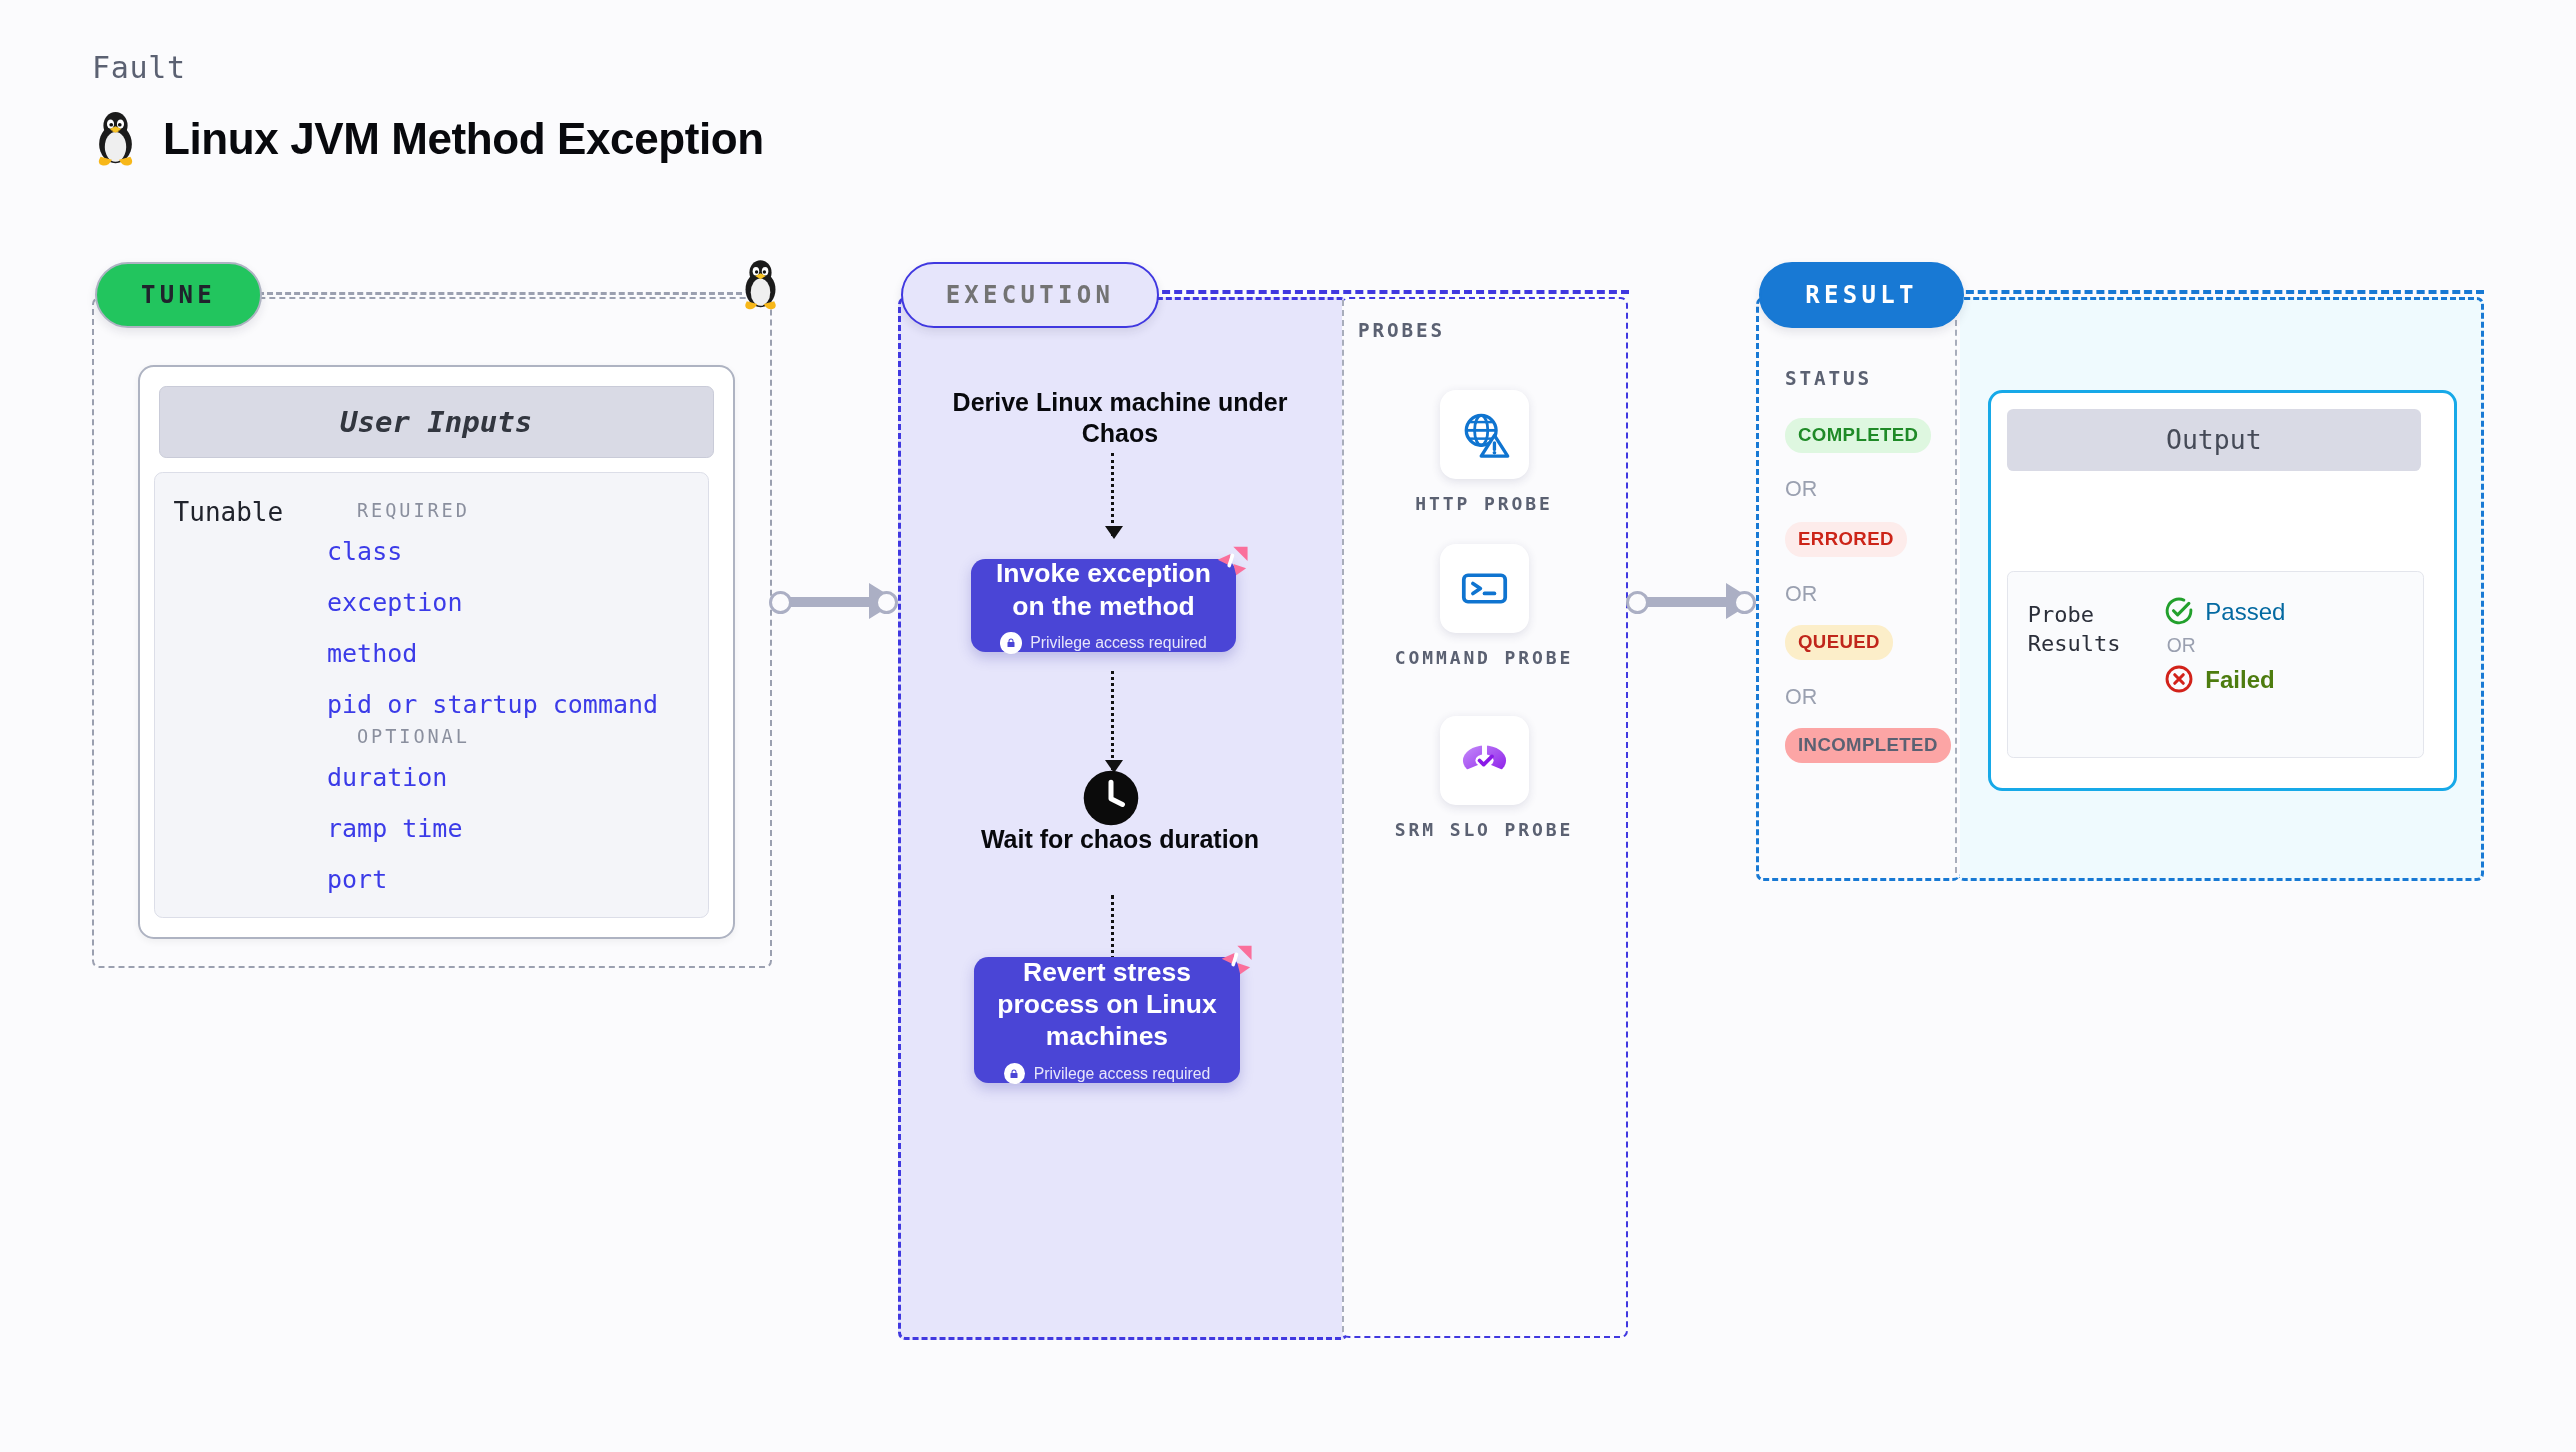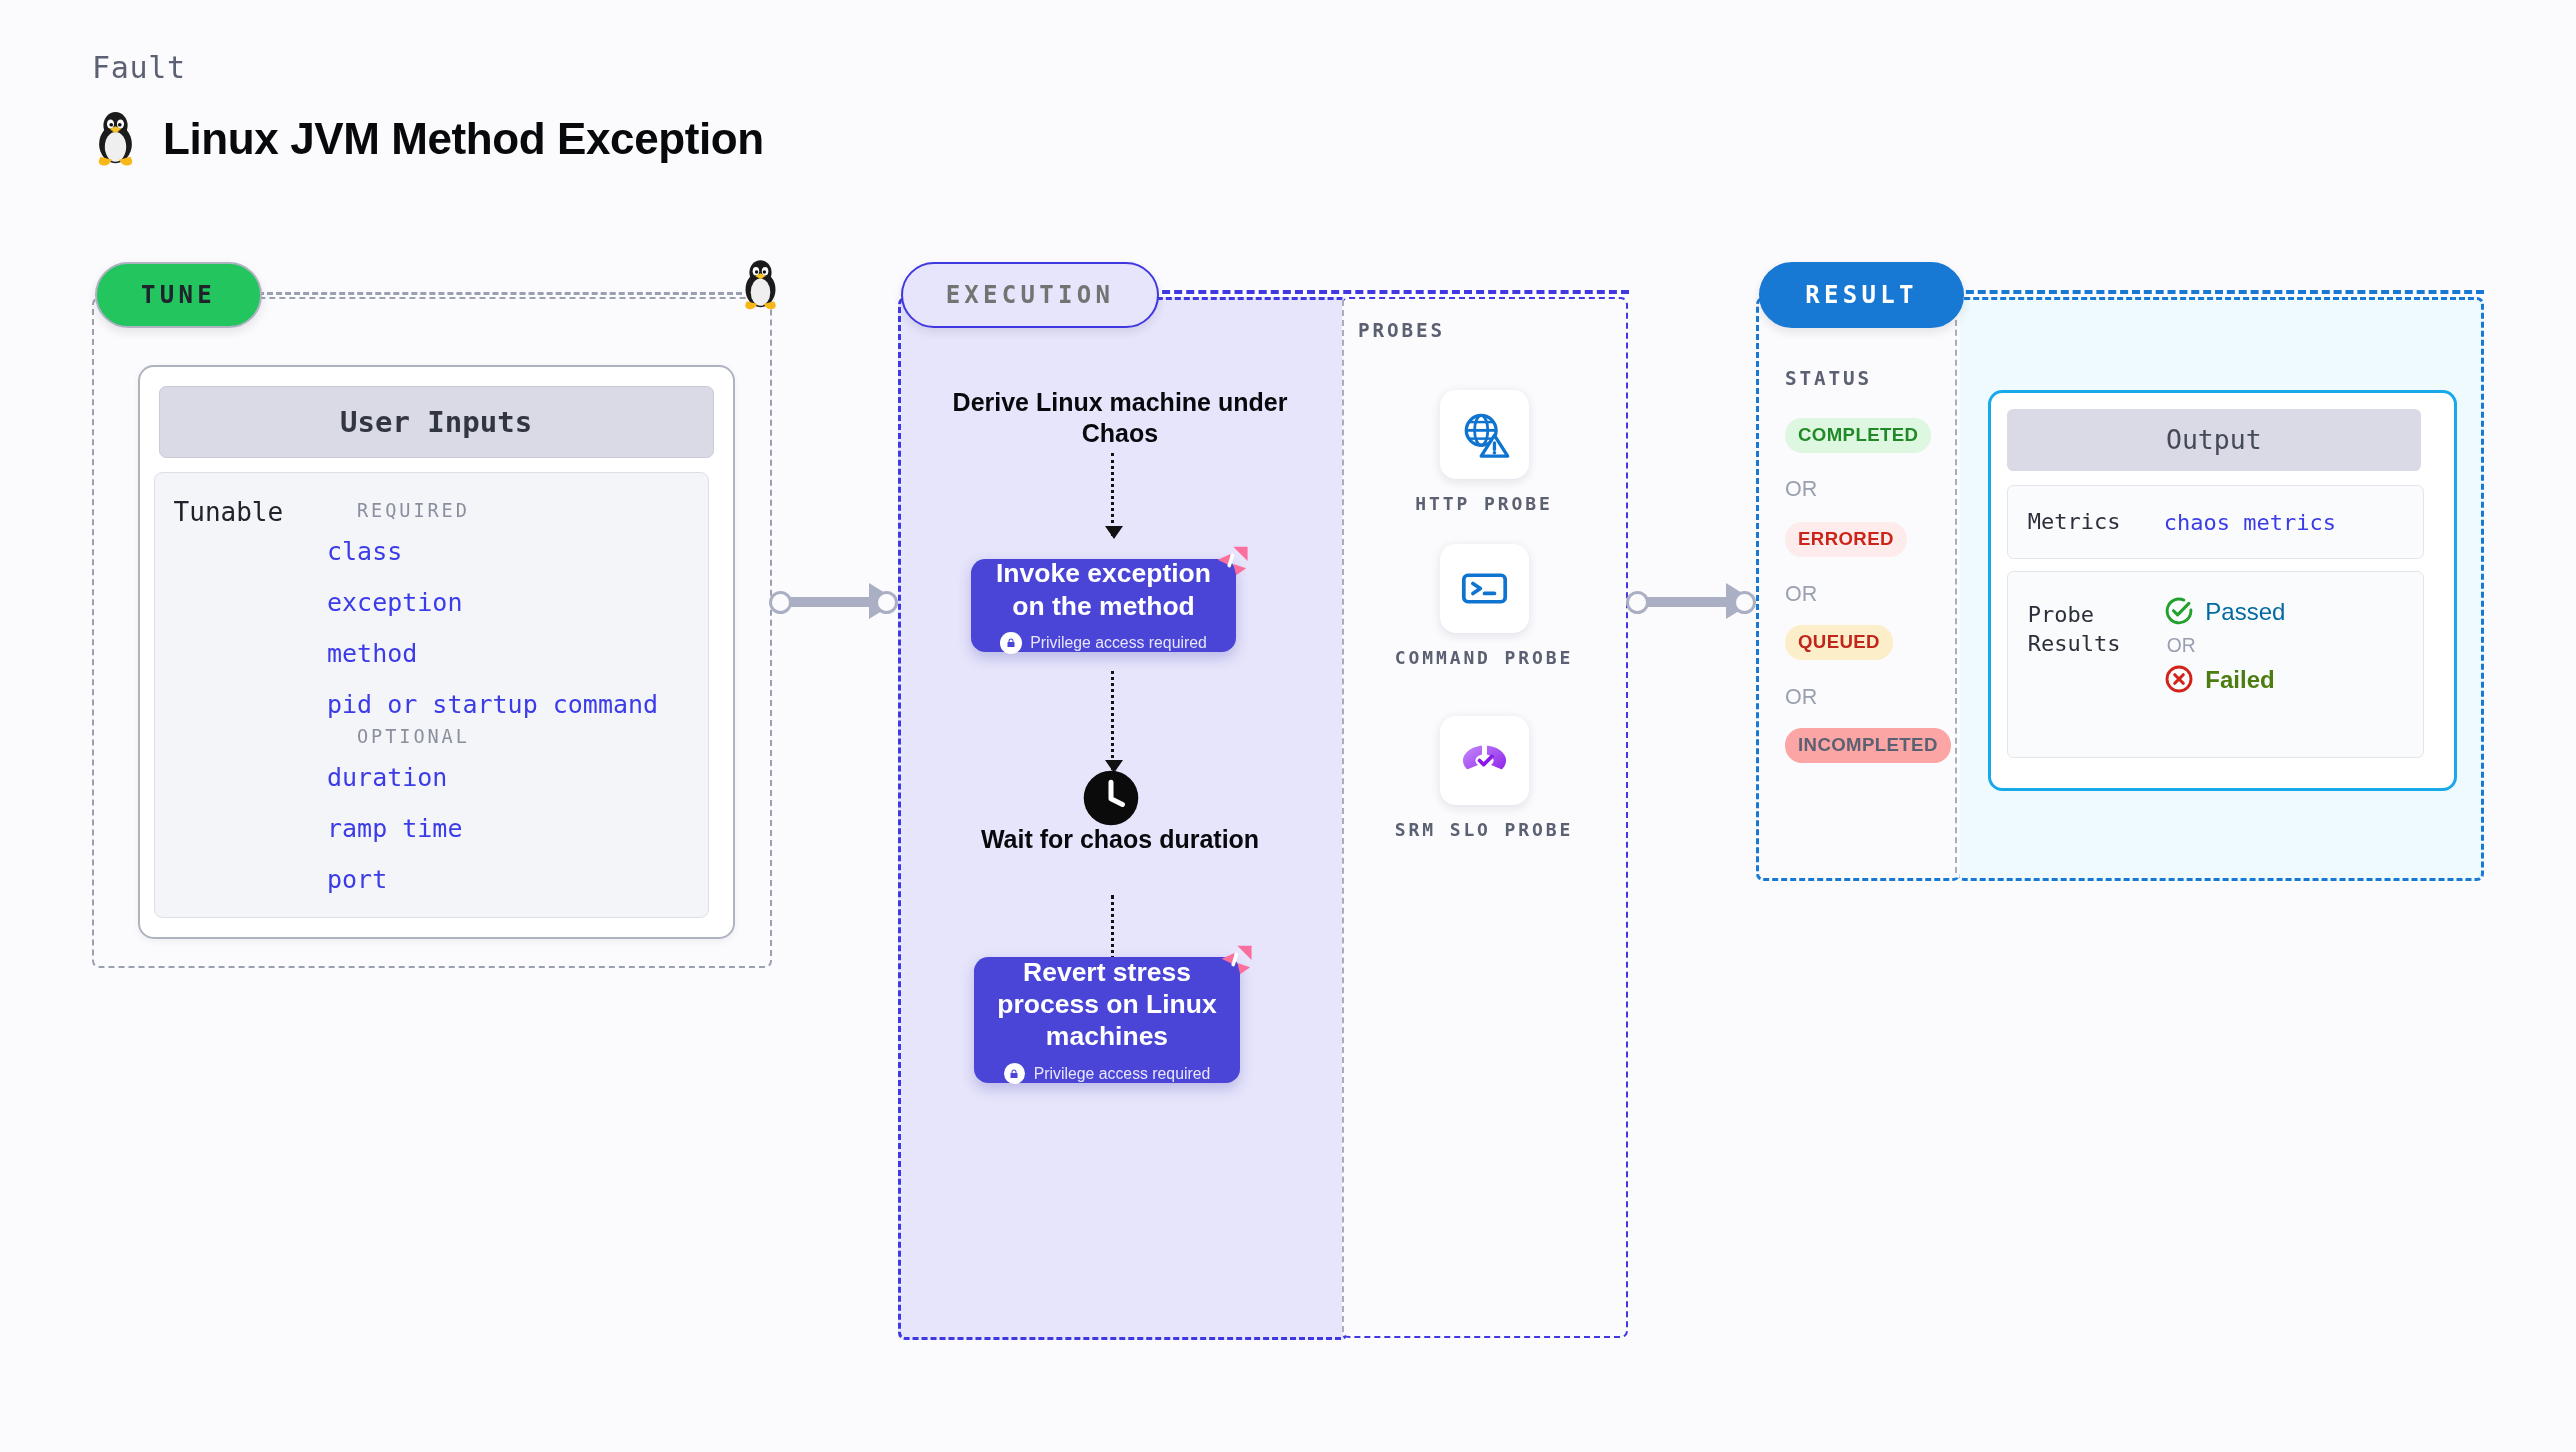--- a/index.html
+++ b/index.html
@@ -89,21 +89,21 @@
   
   #user-inputs-card{
     left:138px;top:365px;width:593px;height:570px;
     background:#FFFFFF;border:2.9px solid #aeb3c2;border-radius:15.8px;
     box-shadow:0 2.1px 7.2px rgba(0,0,0,0.05);
   }
   #user-inputs-header{
     position:absolute;left:18.6px;top:18.6px;width:553px;height:70px;
     background:#D9DAE5;border:1.4px solid #c9cbd8;border-radius:7.2px;
     display:flex;align-items:center;justify-content:center;
-    font-family:"DejaVu Sans Mono", monospace;font-size:29px;font-weight:700;color:#32363F;
+    font-family:"DejaVu Sans Mono", monospace;font-size:29px;font-weight:700;color:#32363F;font-style:italic;
   }
   #tunable-box{
     position:absolute;left:14px;top:105px;width:553px;height:444px;
     background:#F4F5F9;border:1.4px solid #dcdee8;border-radius:8.6px;
   }
   #tunable-label{
     position:absolute;left:18.6px;top:24px;
     font-family:"DejaVu Sans Mono", monospace;font-size:26px;color:#20232C;
   }
   .param-col{position:absolute;left:172px;top:18.6px;width:373px;}
@@ -440,24 +440,20 @@
 <div class="or-text abs" id="or-1">OR</div>
 <div class="status-badge abs" id="badge-errored">ERRORED</div>
 <div class="or-text abs" id="or-2">OR</div>
 <div class="status-badge abs" id="badge-queued">QUEUED</div>
 <div class="or-text abs" id="or-3">OR</div>
 <div class="status-badge abs" id="badge-incompleted">INCOMPLETED</div>
 
 <div class="abs" id="output-card">
   <div id="output-header">Output</div>
 
-  <div id="metrics-row">
-    <span class="out-key" style="margin-left:20px;width:136px;display:inline-block;">Metrics</span>
-    <span class="out-val-mono">chaos metrics</span>
-  </div>
 
   <div id="probe-row">
     <div style="position:absolute;left:20px;top:29px;">
       <div class="out-key">Probe</div>
       <div class="out-key">Results</div>
     </div>
     <div style="position:absolute;left:156px;top:24px;">
       <div class="res-line">
         <span>
           <svg width="30" height="30" viewBox="0 0 24 24">

